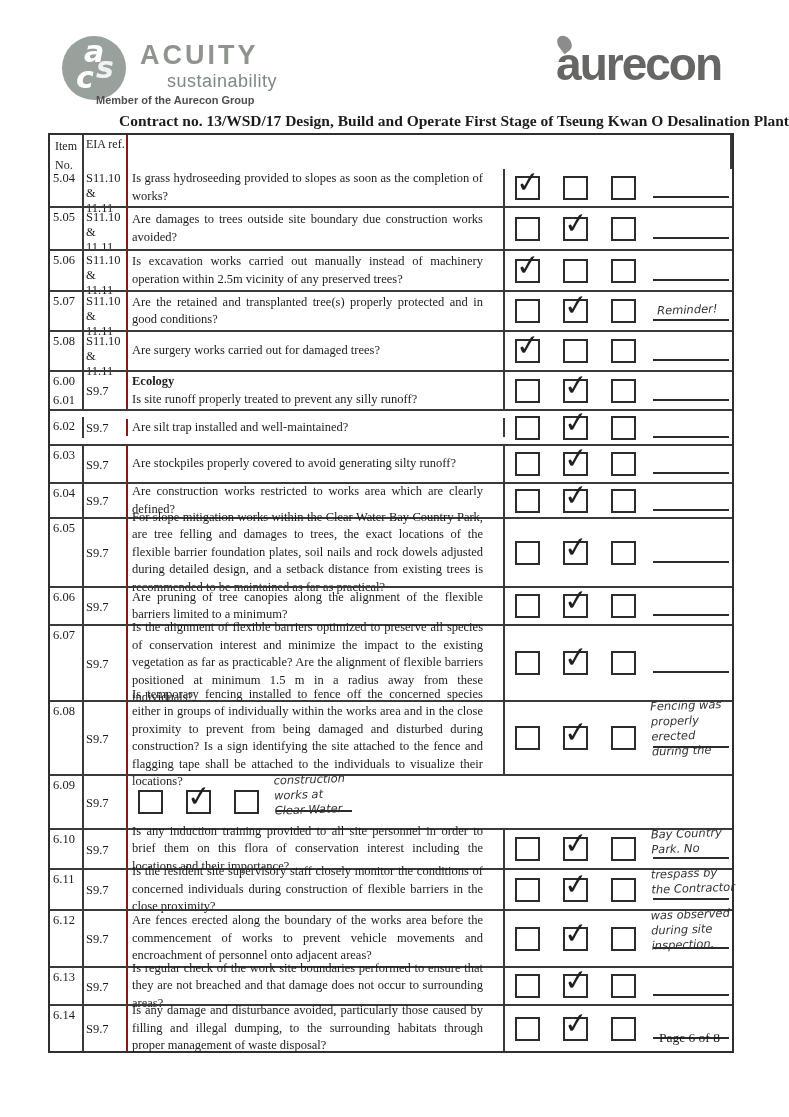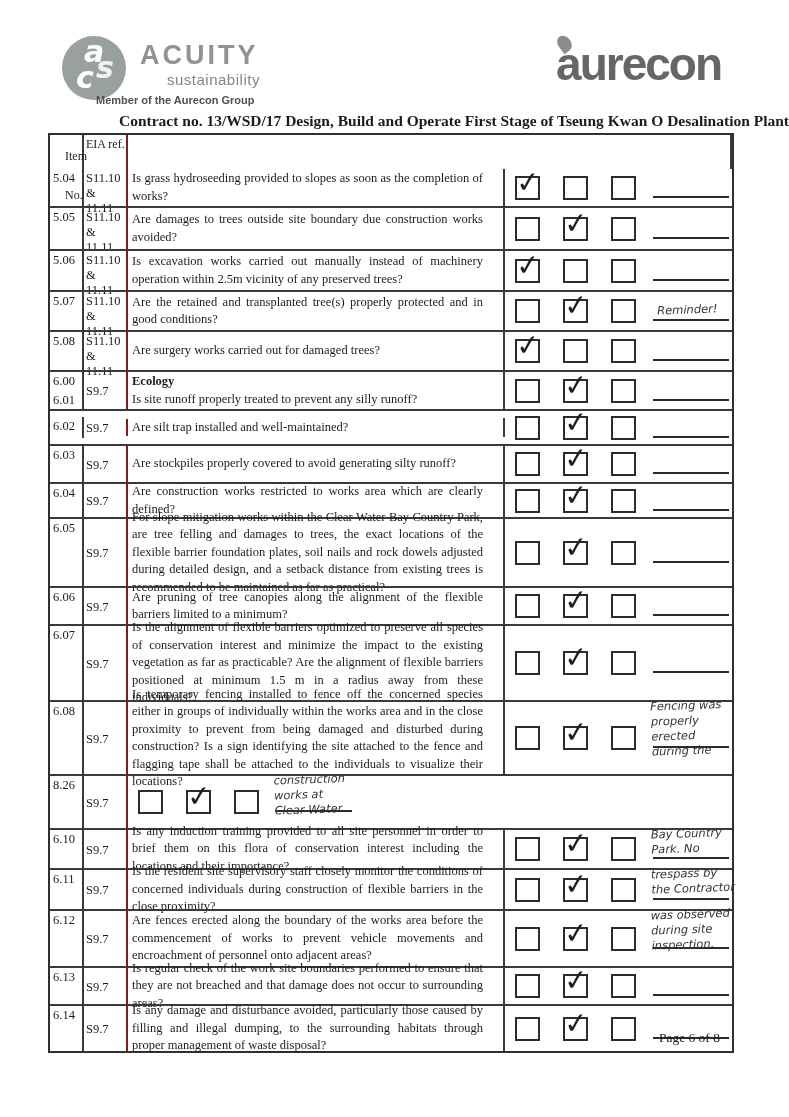--- a/index.html
+++ b/index.html
@@ -5,21 +5,21 @@
   html,body{margin:0;padding:0;background:#e8e8e8;}
   .page{position:relative;width:789px;height:1117px;background:#ffffff;overflow:hidden;
         font-family:"Liberation Serif",serif;color:#1c1c1c;}
 
   
   .acuity{position:absolute;left:60px;top:34px;width:260px;height:74px;}
   .acuity svg{position:absolute;left:0;top:0;}
   .acuity-name{position:absolute;left:80px;top:6px;font-family:"Liberation Sans",sans-serif;
                font-size:27px;font-weight:bold;letter-spacing:3px;color:#8f948f;}
   .acuity-sub{position:absolute;left:107px;top:37px;font-family:"Liberation Sans",sans-serif;
-              font-size:15px;color:#7d8a80;letter-spacing:.5px;}
+              font-size:18px;color:#7d8a80;letter-spacing:.5px;}
   .acuity-member{position:absolute;left:36px;top:60px;font-family:"Liberation Sans",sans-serif;
                  font-size:11px;font-weight:bold;color:#4f4f4f;}
   .aurecon{position:absolute;right:68px;top:36px;height:60px;}
   .aurecon-word{font-family:"Liberation Sans",sans-serif;font-size:46px;font-weight:bold;
                 color:#666664;letter-spacing:-2px;line-height:56px;}
   .aurecon-drop{position:absolute;left:2px;top:-1px;width:13px;height:17px;background:#8c8c8a;
                 border-radius:50% 50% 50% 0;transform:rotate(-38deg);}
 
   
   .doc-title{position:absolute;left:0;top:112px;width:100%;text-align:right;
@@ -38,21 +38,21 @@
          justify-content:space-evenly;}
   .c-q{flex:1 1 auto;border-right:2px solid #3a3a3a;padding:1px 20px 1px 4px;
        box-sizing:border-box;display:flex;flex-direction:column;justify-content:center;
        font-size:12.5px;line-height:17.5px;text-align:justify;}
   .c-q .sec{font-weight:bold;text-align:left;}
   .c-checks{width:227px;flex:0 0 227px;position:relative;box-sizing:border-box;}
 
   .thead{height:34px;}
   .thead .c-item{display:flex;flex-direction:column;justify-content:space-between;
                  padding-bottom:2px;font-size:12px;}
-  .thead .c-item div{margin:12px;}
+  .thead .c-item div{margin:2px;}
   .thead .c-eia{justify-content:flex-start;font-size:12px;}
   .thead .hcol{position:absolute;top:3px;font-size:12.5px;}
 
   .bx{position:absolute;top:calc(50% - 12px);width:21px;height:20px;border:2px solid #2c2c2c;
       background:#fff;}
   .bx-na{left:10px;} .bx-yes{left:58px;} .bx-no{left:106px;}
   .mark{position:absolute;left:-1px;top:-13px;font-size:29px;font-weight:400;color:#1f1f1f;
         font-family:"DejaVu Sans",sans-serif;transform:rotate(-6deg);pointer-events:none;}
   .uline{position:absolute;left:148px;width:76px;top:calc(50% + 8px);border-bottom:2px solid #2c2c2c;}
 
@@ -357,21 +357,21 @@
             <div class="uline"></div>
             <div class="hw">
               <div>Fencing was</div>
               <div>properly erected</div>
               <div>during the</div>
             </div>
           </div>
         </div>
         <div class="row" style="height: 52px;">
           <div class="c-item">
-            <div>8.26</div>
+            <div>6.09</div>
           </div>
           <div class="c-eia">
             <div>S9.7</div>
           </div>
           <div class="c-checks">
             <div class="bx bx-na"></div>
             <div class="bx bx-yes">
               <span class="mark">✓</span>
             </div>
             <div class="bx bx-no"></div>

